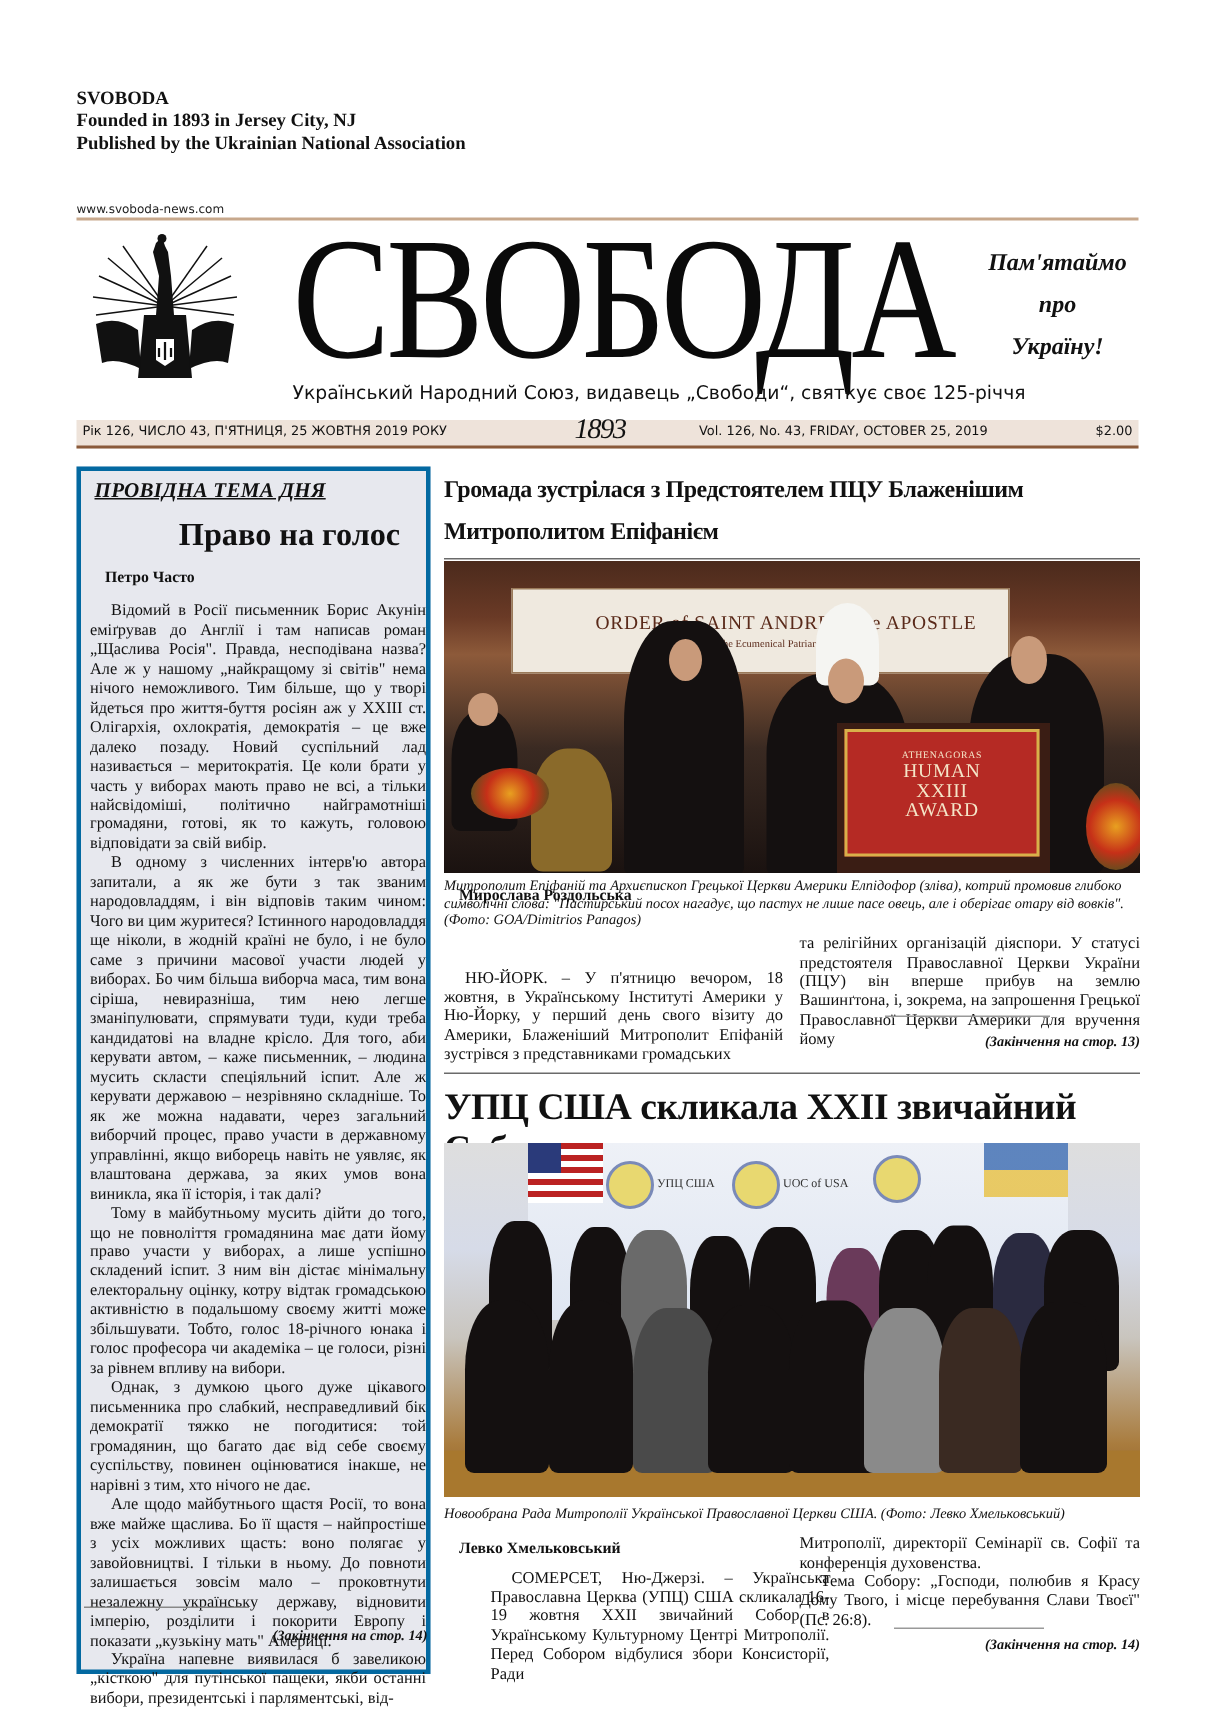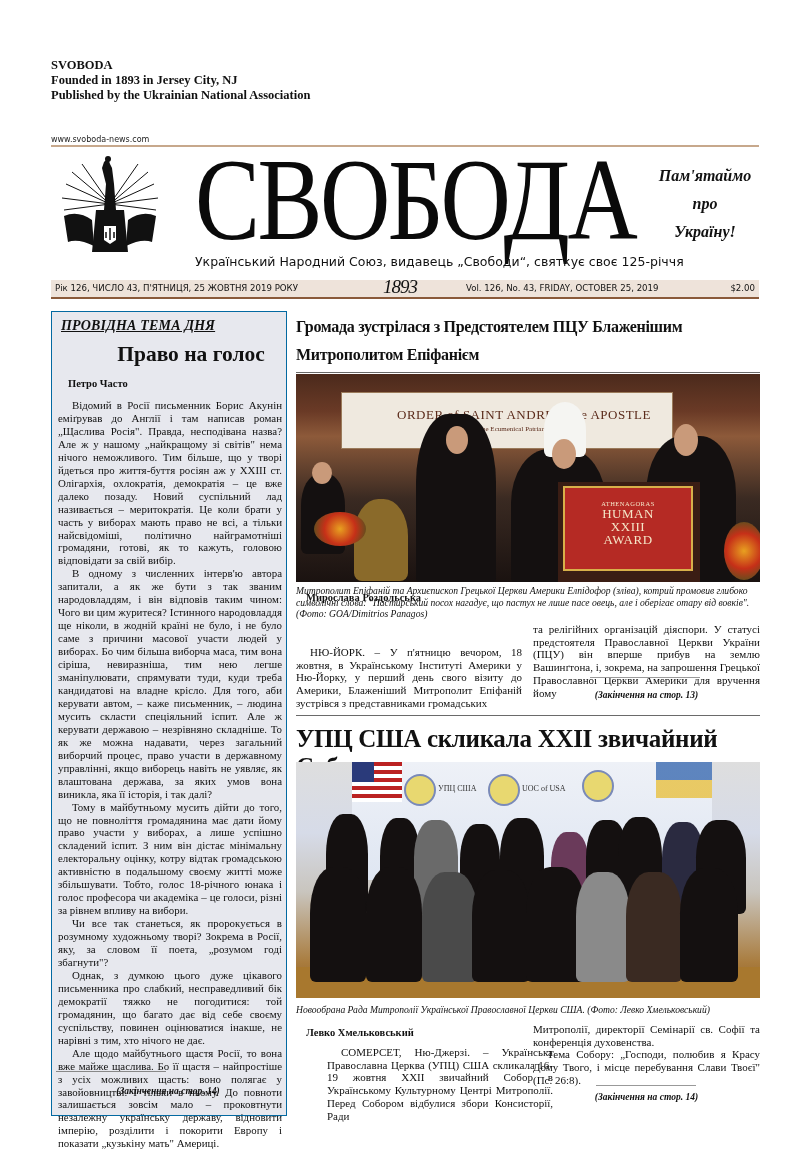--- a/index.html
+++ b/index.html
@@ -18,28 +18,28 @@
   .subtitle { left: 195px; top: 254px; font-family: "DejaVu Sans", sans-serif; font-size: 12.5px; color: #111; }
 
   
   .datebar { left: 51px; top: 280px; width: 708px; height: 17px; background: #eee3da; border-bottom: 2px solid #8a5a3a; font-family: "DejaVu Sans", sans-serif; font-size: 8.6px; }
   .datebar .ua { position: absolute; left: 4px; top: 3px; }
   .datebar .year { position: absolute; left: 332px; top: -4px; font-family: "Liberation Serif", serif; font-style: italic; font-size: 19px; letter-spacing: -1px; }
   .datebar .en { position: absolute; left: 415px; top: 3px; }
   .datebar .price { position: absolute; right: 4px; top: 3px; }
 
   
-  .edbox { left: 51px; top: 311px; width: 236px; height: 805px; background: #e7e8ee; border: 1px solid #0369a1; box-sizing: border-box; }
+  .edbox { left: 51px; top: 311px; width: 236px; height: 805px; background: #e7e8ee; border: 3px solid #0369a1; box-sizing: border-box; }
   .kicker { position: absolute; left: 9px; top: 6px; font-style: italic; font-weight: bold; font-size: 14px; text-decoration: underline; letter-spacing: 0.2px; }
   .edtitle { position: absolute; left: 0; top: 30px; width: 278px; text-align: center; font-weight: bold; font-size: 21.5px; }
   .byline { font-weight: bold; font-size: 10.5px; }
   .edbyline { position: absolute; left: 16px; top: 66px; }
   .edtext { position: absolute; left: 6px; top: 87px; width: 224px; font-size: 10.9px; line-height: 12.95px; text-align: justify; hyphens: auto; }
   .edtext p { margin: 0; text-indent: 14px; }
-  .cont { font-style: italic; font-weight: bold; font-size: 9.5px; text-align: center; }
+  .cont { font-style: italic; font-weight: bold; font-size: 9.5px; text-align: right; }
   .edrule { position: absolute; left: 56px; top: 1071px; width: 110px; height: 1px; background: #888; }
   .edcont { position: absolute; left: 0; top: 1086px; width: 234px; }
 
   
   .headline { font-weight: bold; font-size: 16px; line-height: 28px; letter-spacing: -0.3px; }
   .h1 { left: 296px; top: 313px; width: 470px; }
   .h1rule { left: 296px; top: 372px; width: 464px; height: 1px; background: #6a6a6a; }
   .photo { overflow: hidden; }
   .photo1 { left: 296px; top: 374px; width: 464px; height: 208px; background: linear-gradient(180deg, #4b2a1c 0%, #6a3a26 18%, #8d5a3a 30%, #3a2a22 60%, #1a1210 100%); }
   .photo2 { left: 296px; top: 762px; width: 464px; height: 236px; background: linear-gradient(180deg, #dedede 0%, #d6dbe8 30%, #c9c5be 55%, #a97c3e 85%, #8a5a26 100%); }
@@ -132,21 +132,20 @@
 </div>
 
 <div class="abs edbox">
   <div class="kicker">ПРОВІДНА ТЕМА ДНЯ</div>
   <div class="edtitle">Право на голос</div>
   <div class="byline edbyline">Петро Часто</div>
   <div class="edtext">
     <p>Відомий в Росії письменник Борис Акунін еміґрував до Англії і там написав роман „Щаслива Росія". Правда, несподівана назва? Але ж у нашому „найкращому зі світів" нема нічого неможливого. Тим більше, що у творі йдеться про життя-буття росіян аж у XXIII ст. Олігархія, охлократія, демократія – це вже далеко позаду. Новий суспільний лад називається – меритократія. Це коли брати у часть у виборах мають право не всі, а тільки найсвідоміші, політично найграмотніші громадяни, готові, як то кажуть, головою відповідати за свій вибір.</p>
     <p>В одному з численних інтерв'ю автора запитали, а як же бути з так званим народовладдям, і він відповів таким чином: Чого ви цим журитеся? Істинного народовладдя ще ніколи, в жодній країні не було, і не було саме з причини масової участи людей у виборах. Бо чим більша виборча маса, тим вона сіріша, невиразніша, тим нею легше зманіпулювати, спрямувати туди, куди треба кандидатові на владне крісло. Для того, аби керувати автом, – каже письменник, – людина мусить скласти спеціяльний іспит. Але ж керувати державою – незрівняно складніше. То як же можна надавати, через загальний виборчий процес, право участи в державному управлінні, якщо виборець навіть не уявляє, як влаштована держава, за яких умов вона виникла, яка її історія, і так далі?</p>
     <p>Тому в майбутньому мусить дійти до того, що не повноліття громадянина має дати йому право участи у виборах, а лише успішно складений іспит. З ним він дістає мінімальну електоральну оцінку, котру відтак громадською активністю в подальшому своєму житті може збільшувати. Тобто, голос 18-річного юнака і голос професора чи академіка – це голоси, різні за рівнем впливу на вибори.</p>
-    <p>Чи все так станеться, як пророкується в розумному художньому творі? Зокрема в Росії, яку, за словом її поета, „розумом годі збагнути"?</p>
     <p>Однак, з думкою цього дуже цікавого письменника про слабкий, несправедливий бік демократії тяжко не погодитися: той громадянин, що багато дає від себе своєму суспільству, повинен оцінюватися інакше, не нарівні з тим, хто нічого не дає.</p>
     <p>Але щодо майбутнього щастя Росії, то вона вже майже щаслива. Бо її щастя – найпростіше з усіх можливих щасть: воно полягає у завойовництві. І тільки в ньому. До повноти залишається зовсім мало – проковтнути незалежну українську державу, відновити імперію, розділити і покорити Европу і показати „кузькіну мать" Америці.</p>
     <p>Україна напевне виявилася б завеликою „кісткою" для путінської пащеки, якби останні вибори, президентські і парляментські, від-</p>
   </div>
 </div>
 <div class="abs edrule"></div>
 <div class="abs cont edcont" style="left:51px">(Закінчення на стор. 14)</div>
 
 <div class="abs headline h1">Громада зустрілася з Предстоятелем ПЦУ Блаженішим Митрополитом Епіфанієм</div>
 <div class="abs h1rule"></div>

